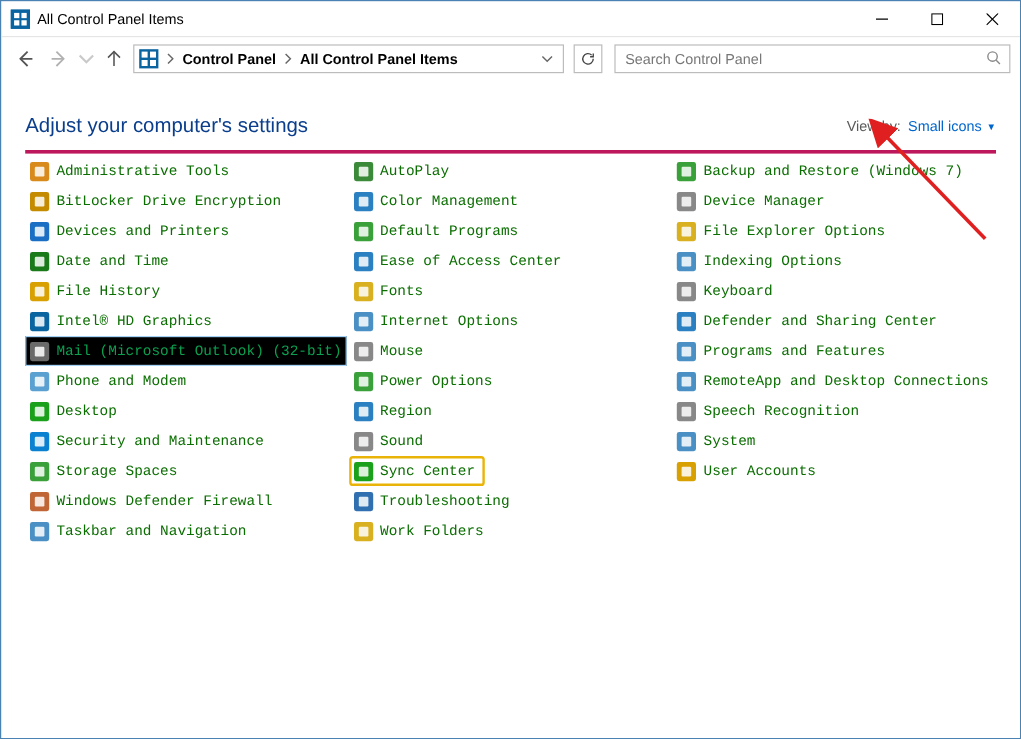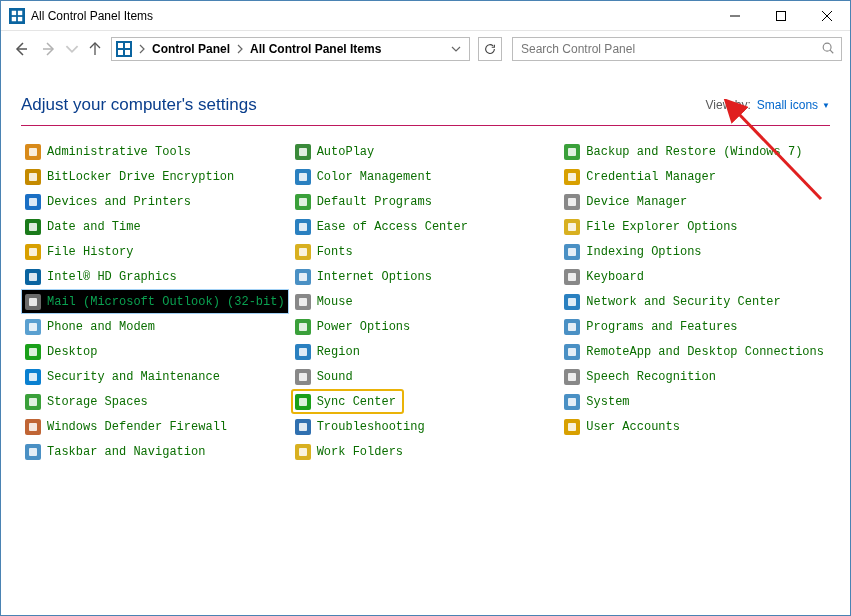--- a/index.html
+++ b/index.html
@@ -105,22 +105,22 @@
   .searchbox input::placeholder { color: #777; }
   .searchbox .sicon { color: #888; }
 
   
   .content {
     padding: 12px 20px 0 20px;
   }
   .header-row {
     display: flex; align-items: center;
     padding: 16px 0 10px 0;
-    border-bottom: 1px solid #be185d;
-    margin-bottom: 13px;
+    border-bottom: 3px solid #be185d;
+    margin-bottom: 2px;
   }
   .header-row h1 {
     margin: 0; font-weight: 400;
     font-size: 17px;
     color: #0a3e8c;
     flex: 1;
   }
   .viewby { color: #5a5a5a; margin-right: 6px; }
   .viewby-link { color: #0066cc; display: inline-flex; align-items: center; gap: 4px;}
   .viewby-link .tri { color: #0066cc; font-size: 8px; }
@@ -498,28 +498,20 @@
     <div class="cp-col" id="col3">
         <div class="cp-item">
           <span class="cp-icon" style="background: rgb(58, 160, 58);">
             <svg width="10" height="10" viewBox="0 0 10 10">
               <rect x="1" y="1" width="8" height="8" rx="1" fill="rgba(255,255,255,.85)"></rect>
             </svg>
           </span>
           <span>Backup and Restore (Windows 7)</span>
         </div>
         <div class="cp-item">
-          <span class="cp-icon" style="background: rgb(216, 160, 0);">
-            <svg width="10" height="10" viewBox="0 0 10 10">
-              <rect x="1" y="1" width="8" height="8" rx="1" fill="rgba(255,255,255,.85)"></rect>
-            </svg>
-          </span>
-          <span>Credential Manager</span>
-        </div>
-        <div class="cp-item">
           <span class="cp-icon" style="background: rgb(136, 136, 136);">
             <svg width="10" height="10" viewBox="0 0 10 10">
               <rect x="1" y="1" width="8" height="8" rx="1" fill="rgba(255,255,255,.85)"></rect>
             </svg>
           </span>
           <span>Device Manager</span>
         </div>
         <div class="cp-item">
           <span class="cp-icon" style="background: rgb(216, 176, 32);">
             <svg width="10" height="10" viewBox="0 0 10 10">
@@ -543,21 +535,21 @@
             </svg>
           </span>
           <span>Keyboard</span>
         </div>
         <div class="cp-item">
           <span class="cp-icon" style="background: rgb(42, 128, 192);">
             <svg width="10" height="10" viewBox="0 0 10 10">
               <rect x="1" y="1" width="8" height="8" rx="1" fill="rgba(255,255,255,.85)"></rect>
             </svg>
           </span>
-          <span>Network and Security Center</span>
+          <span>Defender and Sharing Center</span>
         </div>
         <div class="cp-item">
           <span class="cp-icon" style="background: rgb(74, 144, 196);">
             <svg width="10" height="10" viewBox="0 0 10 10">
               <rect x="1" y="1" width="8" height="8" rx="1" fill="rgba(255,255,255,.85)"></rect>
             </svg>
           </span>
           <span>Programs and Features</span>
         </div>
         <div class="cp-item">

